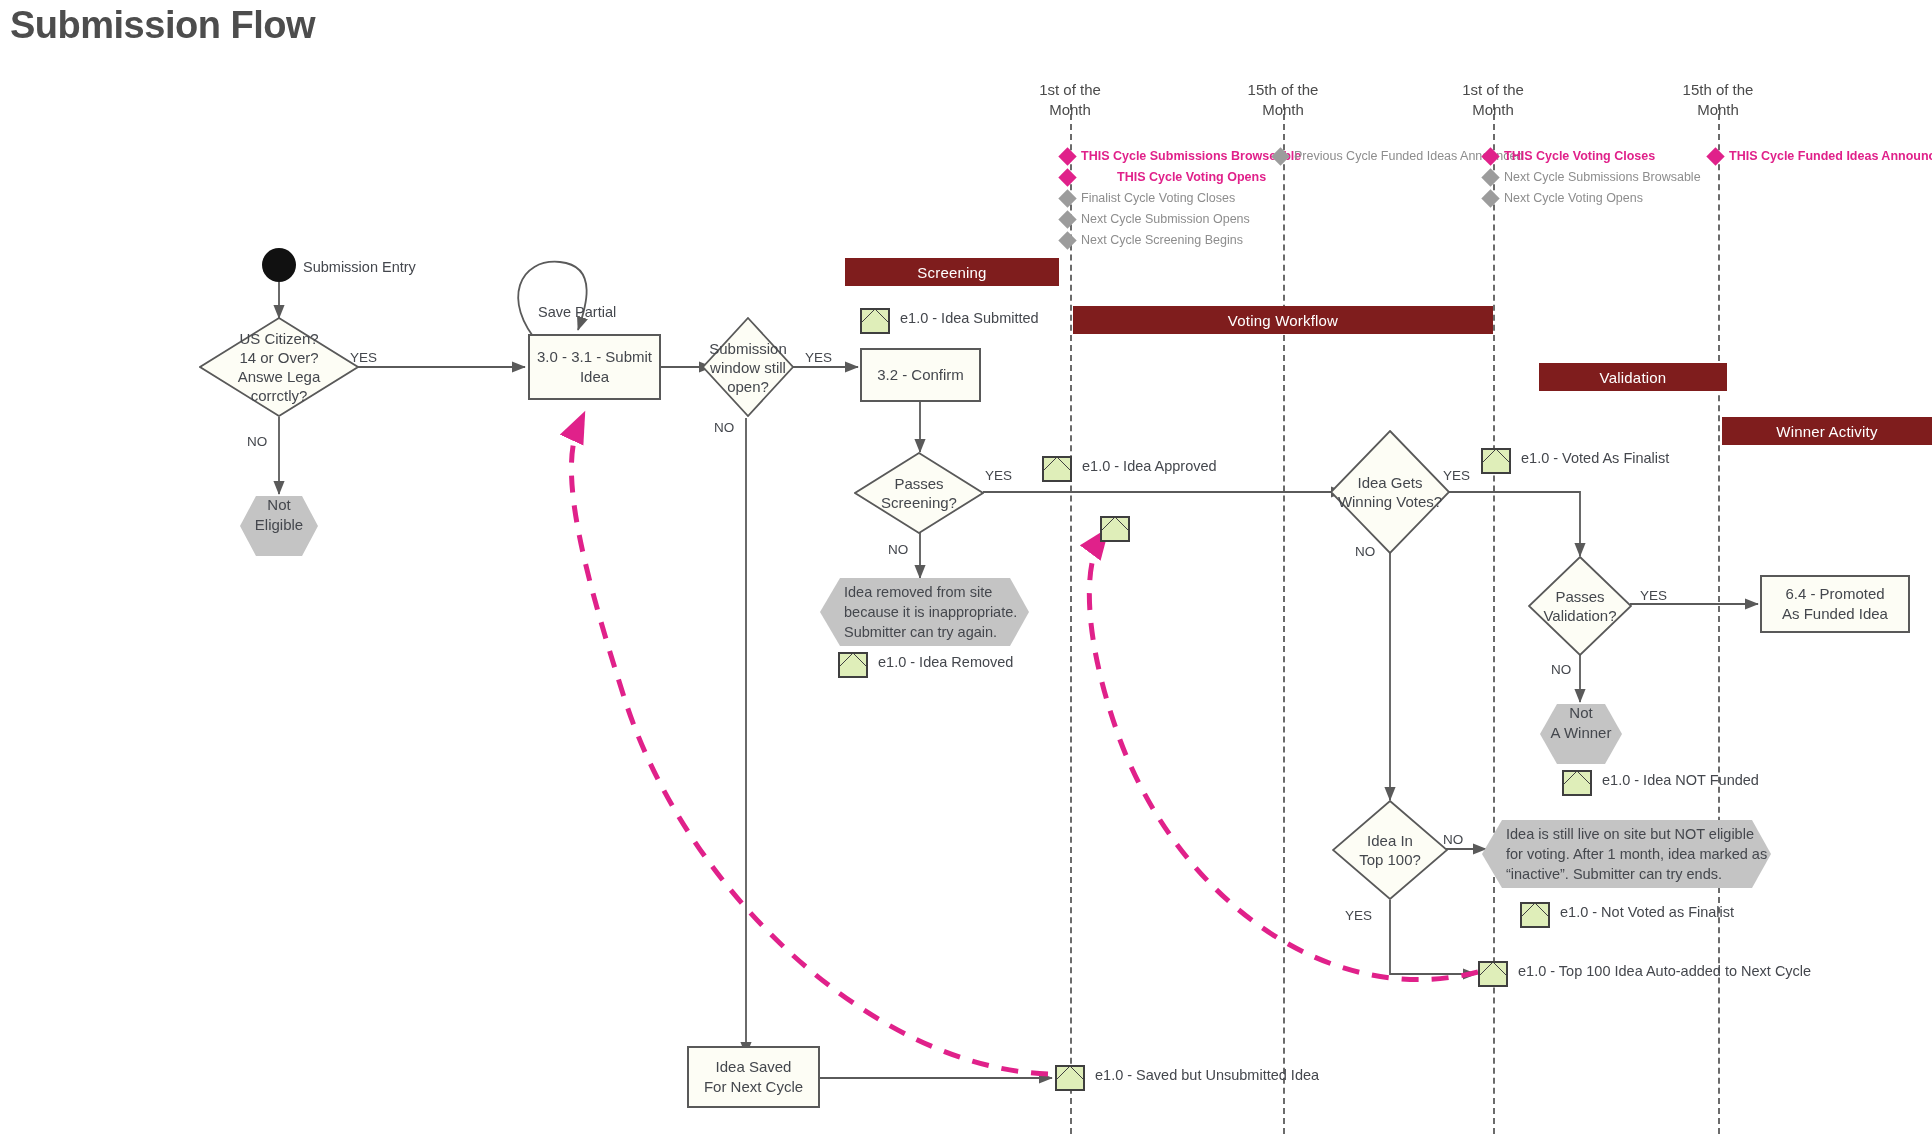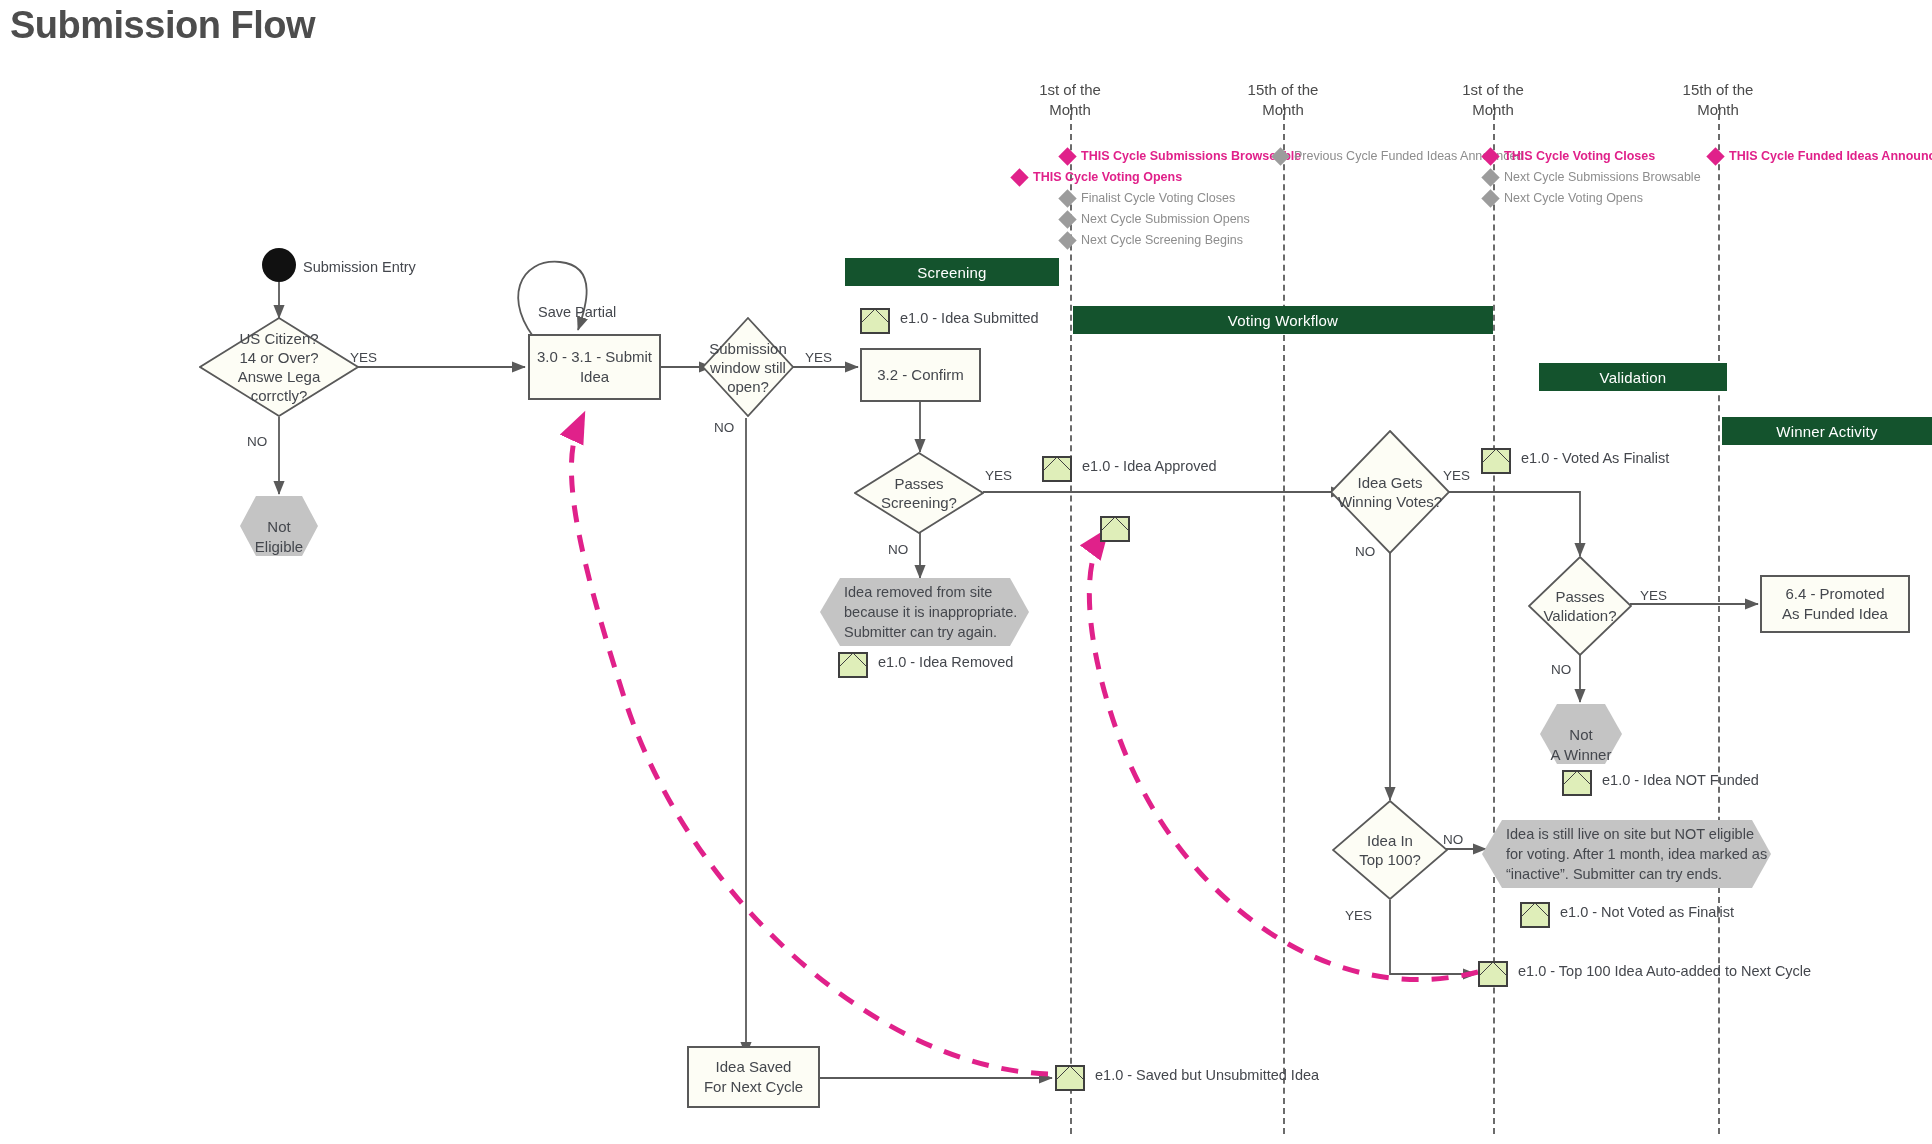--- a/index.html
+++ b/index.html
@@ -19,42 +19,42 @@
   .tl-marker{position:absolute;display:flex;align-items:center;height:16px;white-space:nowrap;}
   .dia{width:13px;height:13px;transform:rotate(45deg);flex:0 0 auto;}
   .dia.pink{background:#e0218a;}
   .dia.grey{background:#9c9c9c;}
   .tl-marker .lbl{margin-left:7px;font-size:12.5px;line-height:13px;}
   .tl-marker.pinkrow .lbl{color:#e0218a;font-weight:bold;}
   .tl-marker.greyrow .lbl{color:#8d8d8d;}
 
   
   .band{
-    position:absolute;background:#14532d;color:#ffffff;
+    position:absolute;background:#7f1d1d;color:#ffffff;
     font-size:15px;display:flex;align-items:center;justify-content:center;
     height:28px;letter-spacing:.2px;
   }
 
   
   .node-box{
     position:absolute;background:#fdfdf5;border:2px solid #595959;
     display:flex;align-items:center;justify-content:center;text-align:center;
     font-size:15px;line-height:20px;color:#44474d;box-sizing:border-box;
   }
   .diamond{position:absolute;}
   .diamond svg{position:absolute;left:0;top:0;}
   .diamond .dtext{
     position:absolute;left:0;top:0;width:100%;height:100%;
     display:flex;align-items:center;justify-content:center;text-align:center;
     font-size:15px;line-height:19px;color:#44474d;box-sizing:border-box;
   }
   .hexnode{position:absolute;}
   .hexnode .htext{
     position:absolute;left:0;top:0;width:100%;height:100%;
-    display:flex;align-items:flex-end;justify-content:center;text-align:center;
+    display:flex;align-items:flex-start;justify-content:center;text-align:center;
     font-size:15px;line-height:20px;color:#44474d;
   }
   .hexnote{position:absolute;}
   .hexnote .ntext{
     position:absolute;left:0;top:0;width:100%;height:100%;
     display:flex;align-items:center;text-align:left;padding-left:42px;
     font-size:14.5px;line-height:20px;color:#44474d;box-sizing:border-box;
   }
   .start-dot{position:absolute;width:34px;height:34px;border-radius:50%;background:#111111;}
 
@@ -102,21 +102,21 @@
 </div>
 <div class="tl-caption" style="left:1658px;top:80px;">
   <div>15th of the</div>
   <div>Month</div>
 </div>
 
 <div class="tl-marker pinkrow" style="left:1061px;top:148px;">
   <span class="dia pink"></span>
   <span class="lbl">THIS Cycle Submissions Browseable</span>
 </div>
-<div class="tl-marker pinkrow" style="left:1013px;top:169px;">
+<div class="tl-marker pinkrow" style="left:1061px;top:169px;gap:36px;">
   <span class="dia pink"></span>
   <span class="lbl">THIS Cycle Voting Opens</span>
 </div>
 <div class="tl-marker greyrow" style="left:1061px;top:190px;">
   <span class="dia grey"></span>
   <span class="lbl">Finalist Cycle Voting Closes</span>
 </div>
 <div class="tl-marker greyrow" style="left:1061px;top:211px;">
   <span class="dia grey"></span>
   <span class="lbl">Next Cycle Submission Opens</span>

